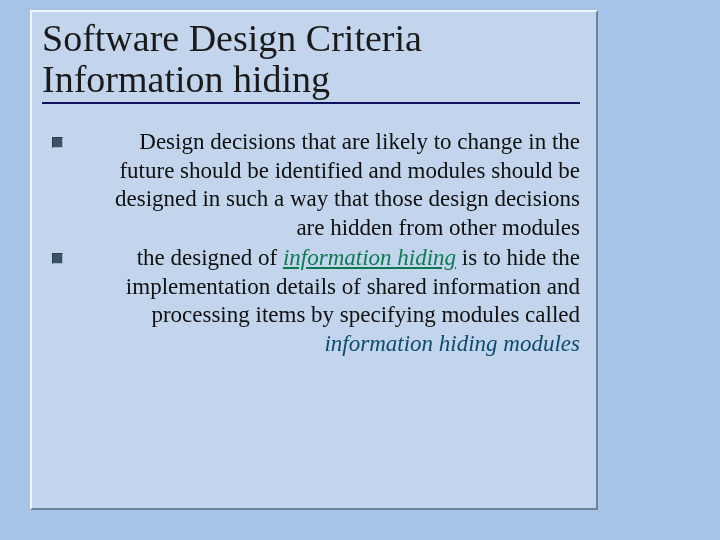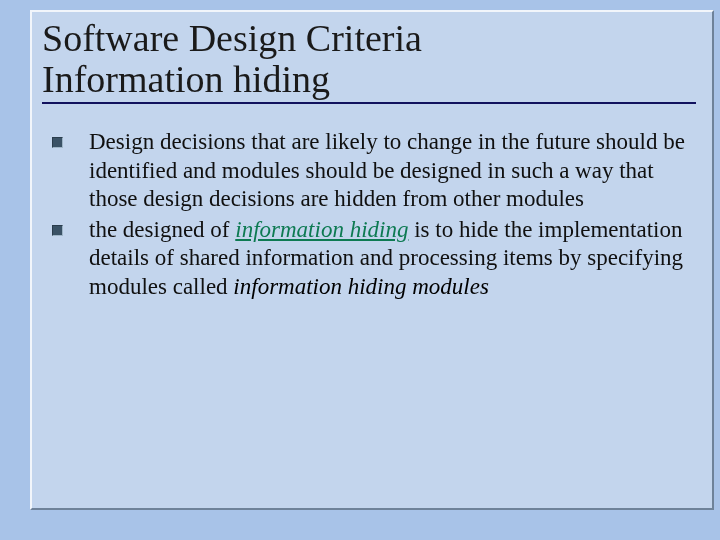--- a/index.html
+++ b/index.html
@@ -6,21 +6,21 @@
   html, body { width: 720px; height: 540px; overflow: hidden; }
   body {
     background: #a8c3e8;
     font-family: "Times New Roman", Times, serif;
     position: relative;
   }
   .content-panel {
     position: absolute;
     left: 30px;
     top: 10px;
-    width: 684px;
+    width: 568px;
     height: 500px;
     background: #c3d5ed;
     border-left: 2px solid #f2f6fb;
     border-top: 2px solid #f2f6fb;
     border-right: 2px solid #6e8299;
     border-bottom: 2px solid #6e8299;
     padding: 6px 16px 10px 10px;
   }
   .title-line {
     font-size: 38px;
@@ -35,20 +35,21 @@
     margin-bottom: 24px;
   }
   .bullet-list {
     list-style: none;
     padding-left: 10px;
   }
   .bullet-item {
     display: flex;
     align-items: flex-start;
     margin-bottom: 2px;
+    text-align: right;
   }
   .bullet-marker {
     flex: 0 0 auto;
     width: 11px;
     height: 11px;
     background: #3a5266;
     border-top: 1px solid #2a3d4d;
     border-left: 1px solid #2a3d4d;
     border-right: 1px solid #9fb6c8;
     border-bottom: 1px solid #9fb6c8;
@@ -61,21 +62,21 @@
     color: #101010;
     font-family: "Times New Roman", Times, serif;
   }
   .em-term {
     font-style: italic;
     color: #0d7a52;
     text-decoration: underline;
   }
   .em-term-nounder {
     font-style: italic;
-    color: #000000;
+    color: #0c4a6e;
   }
 </style>
 </head>
 <body>
 
 <div class="content-panel">
 
   <div class="title-line">Software Design Criteria</div>
   <div class="title-line"> Information hiding</div>
   <hr class="title-rule">

